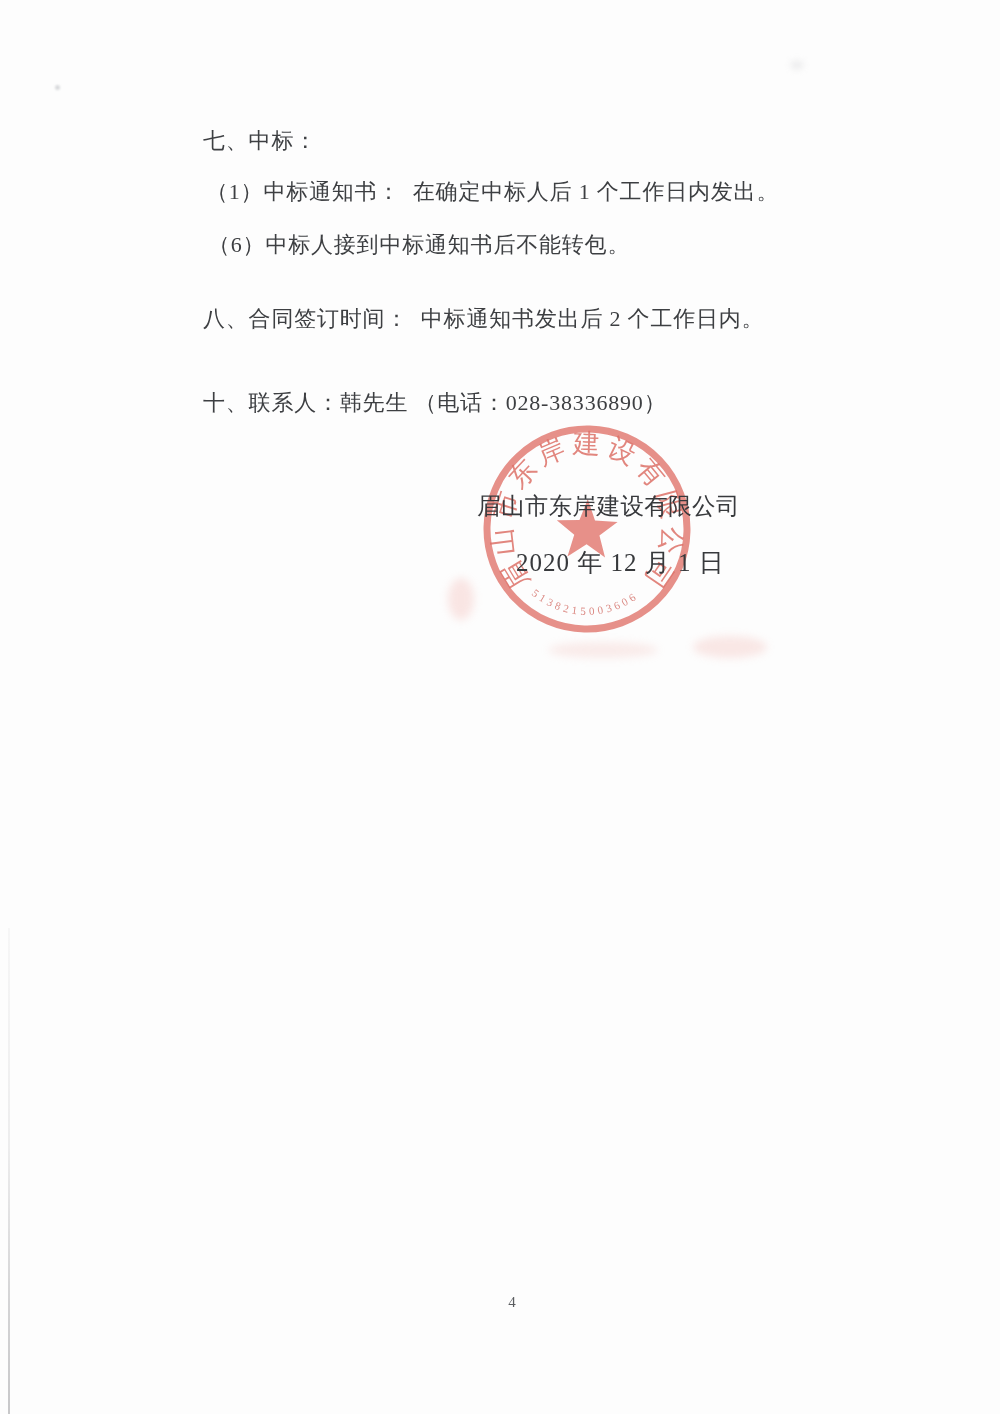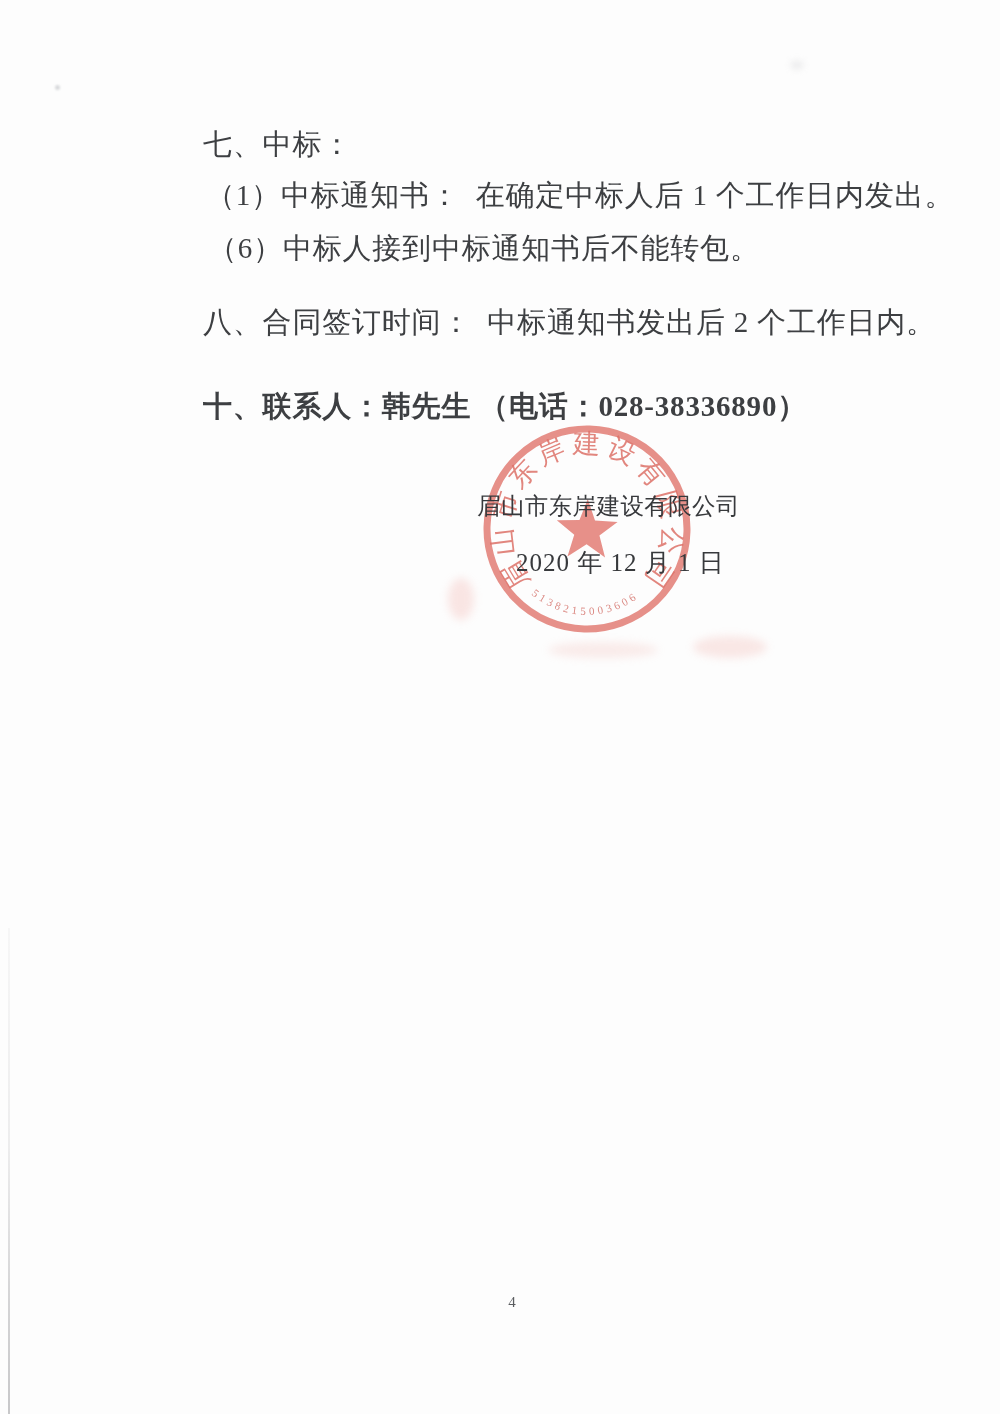--- a/index.html
+++ b/index.html
@@ -9,32 +9,32 @@
     width: 1000px; height: 1414px;
     background: #fdfdfd;
     overflow: hidden;
     font-family: "Liberation Serif", "DejaVu Serif", serif;
   }
   .page { position: absolute; inset: 0; }
 
   
   .text-line {
     position: absolute;
-    font-size: 29px;
+    font-size: 22px;
     line-height: 1.15;
     letter-spacing: 0.8px;
     color: #3d3f42;
     white-space: pre;
   }
   #line-0 { left: 203px; top: 128px; }
   #line-1 { left: 206px; top: 179px; }
   #line-2 { left: 208px; top: 232px; }
   #line-3 { left: 203px; top: 286px; margin-top: 20px; }
   #line-4 { left: 203px; top: 338px; }
-  #line-5 { left: 203px; top: 390px; font-weight: bold; }
+  #line-5 { left: 203px; top: 390px; }
 
   
   .sig-company {
     position: absolute; left: 477px; top: 490px;
     font-size: 23.5px; letter-spacing: 0.4px;
     color: #37393c; z-index: 3; white-space: pre;
   }
   .sig-date {
     position: absolute; left: 516px; top: 546px;
     font-size: 25px; letter-spacing: 1px;

